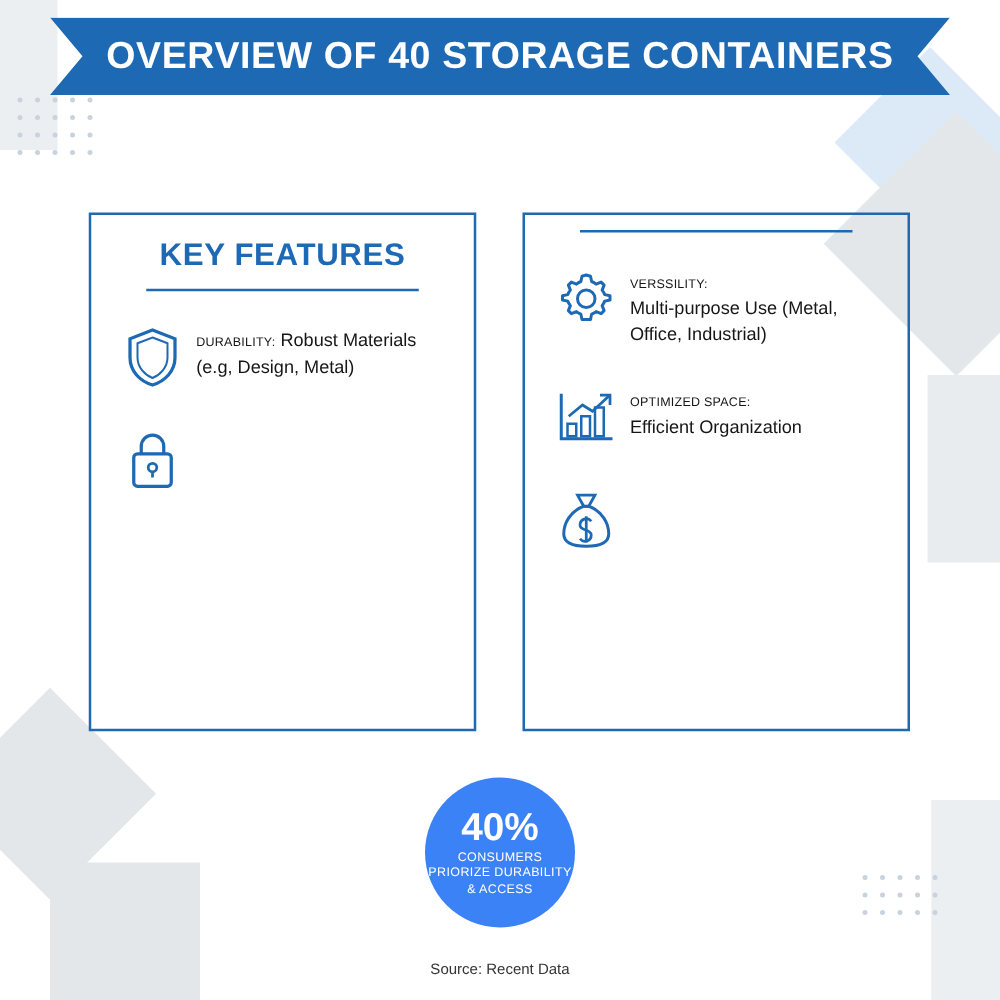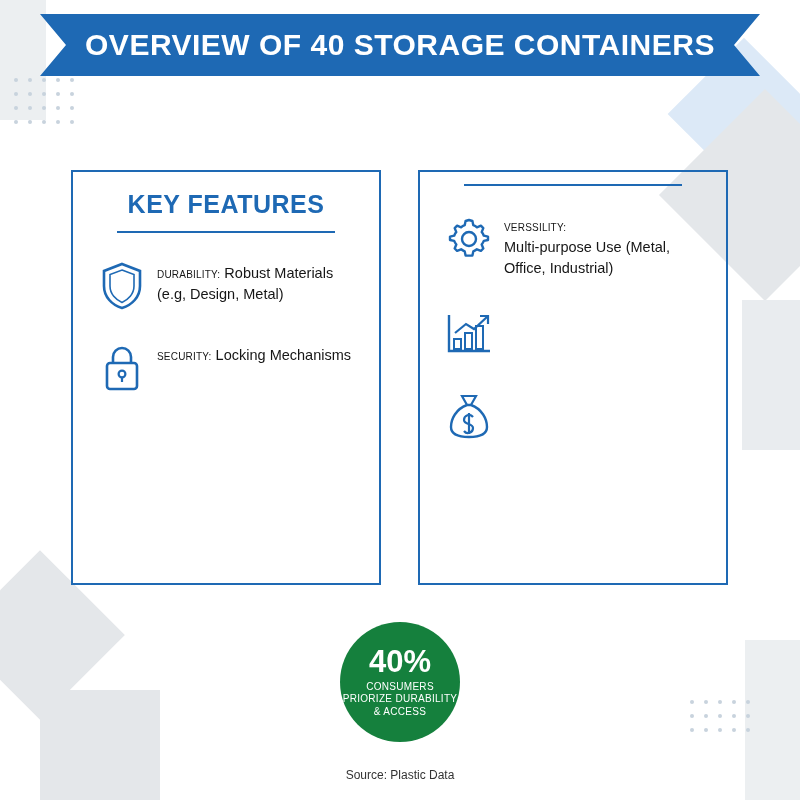--- a/index.html
+++ b/index.html
@@ -147,21 +147,21 @@
   }
 
   
   .stat-circle {
     position: absolute;
     left: 340px;
     top: 622px;
     width: 120px;
     height: 120px;
     border-radius: 50%;
-    background: #15803d;
+    background: #3b82f6;
     color: #ffffff;
     display: flex;
     flex-direction: column;
     align-items: center;
     justify-content: center;
     text-align: center;
   }
   .stat-value {
     font-size: 31px;
     font-weight: bold;
@@ -262,23 +262,20 @@
 
       <div class="item">
         <div class="item-icon">
           <svg width="44" height="50" viewBox="0 0 44 50">
             <rect x="7" y="20" width="30" height="26" rx="3" fill="none" stroke="#1e69b4" stroke-width="2.6"></rect>
             <path d="M13 20 V14 A9 9 0 0 1 31 14 V20" fill="none" stroke="#1e69b4" stroke-width="2.6"></path>
             <circle cx="22" cy="31" r="3.4" fill="none" stroke="#1e69b4" stroke-width="2.2"></circle>
             <path d="M22 34 V39" stroke="#1e69b4" stroke-width="2.2"></path>
           </svg>
         </div>
-        <div class="item-text">
-          <span class="item-term">SECURITY:</span><span> Locking Mechanisms</span>
-        </div>
       </div>
 
     </div>
   </div>
 
   <div class="column col-right">
     <div class="col-rule"></div>
     <div class="items">
 
       <div class="item">
@@ -297,20 +294,23 @@
         <div class="item-icon">
           <svg width="50" height="46" viewBox="0 0 50 46">
             <path d="M5 4 V40 H46" fill="none" stroke="#1e69b4" stroke-width="2.4"></path>
             <rect x="10" y="28" width="7" height="10" fill="none" stroke="#1e69b4" stroke-width="2"></rect>
             <rect x="21" y="22" width="7" height="16" fill="none" stroke="#1e69b4" stroke-width="2"></rect>
             <rect x="32" y="15" width="7" height="23" fill="none" stroke="#1e69b4" stroke-width="2"></rect>
             <path d="M11 22 L22 13 L30 18 L44 5" fill="none" stroke="#1e69b4" stroke-width="2.2"></path>
             <path d="M36 5 H44 V13" fill="none" stroke="#1e69b4" stroke-width="2.2"></path>
           </svg>
         </div>
+        <div class="item-text">
+          <span class="item-term">OPTIMIZED SPACE:</span><br><span> Efficient Organization</span>
+        </div>
       </div>
 
       <div class="item">
         <div class="item-icon">
           <svg width="46" height="50" viewBox="0 0 46 50">
             <path d="M16 5 L30 5 L25 14 L21 14 Z" fill="none" stroke="#1e69b4" stroke-width="2.2"></path>
             <path d="M21 14 C10 18 5 28 5 36 C5 43 11 46 23 46 C35 46 41 43 41 36 C41 28 36 18 25 14 Z" fill="none" stroke="#1e69b4" stroke-width="2.4"></path>
             <path d="M27 26 a5 5 0 0 0 -9 3 c0 5 9 3 9 8 a5 5 0 0 1 -9 3" fill="none" stroke="#1e69b4" stroke-width="2.2"></path>
             <path d="M23 22 V43" stroke="#1e69b4" stroke-width="2.2"></path>
           </svg>
@@ -320,15 +320,15 @@
     </div>
   </div>
 
   <div class="stat-circle">
     <div class="stat-value">40%</div>
     <div class="stat-label">CONSUMERS</div>
     <div class="stat-label">PRIORIZE DURABILITY</div>
     <div class="stat-label">&amp; ACCESS</div>
   </div>
 
-  <div class="source">Source: Plastic Data</div>
+  <div class="source">Source: Recent Data</div>
 
 </div>
 
 </body></html>

